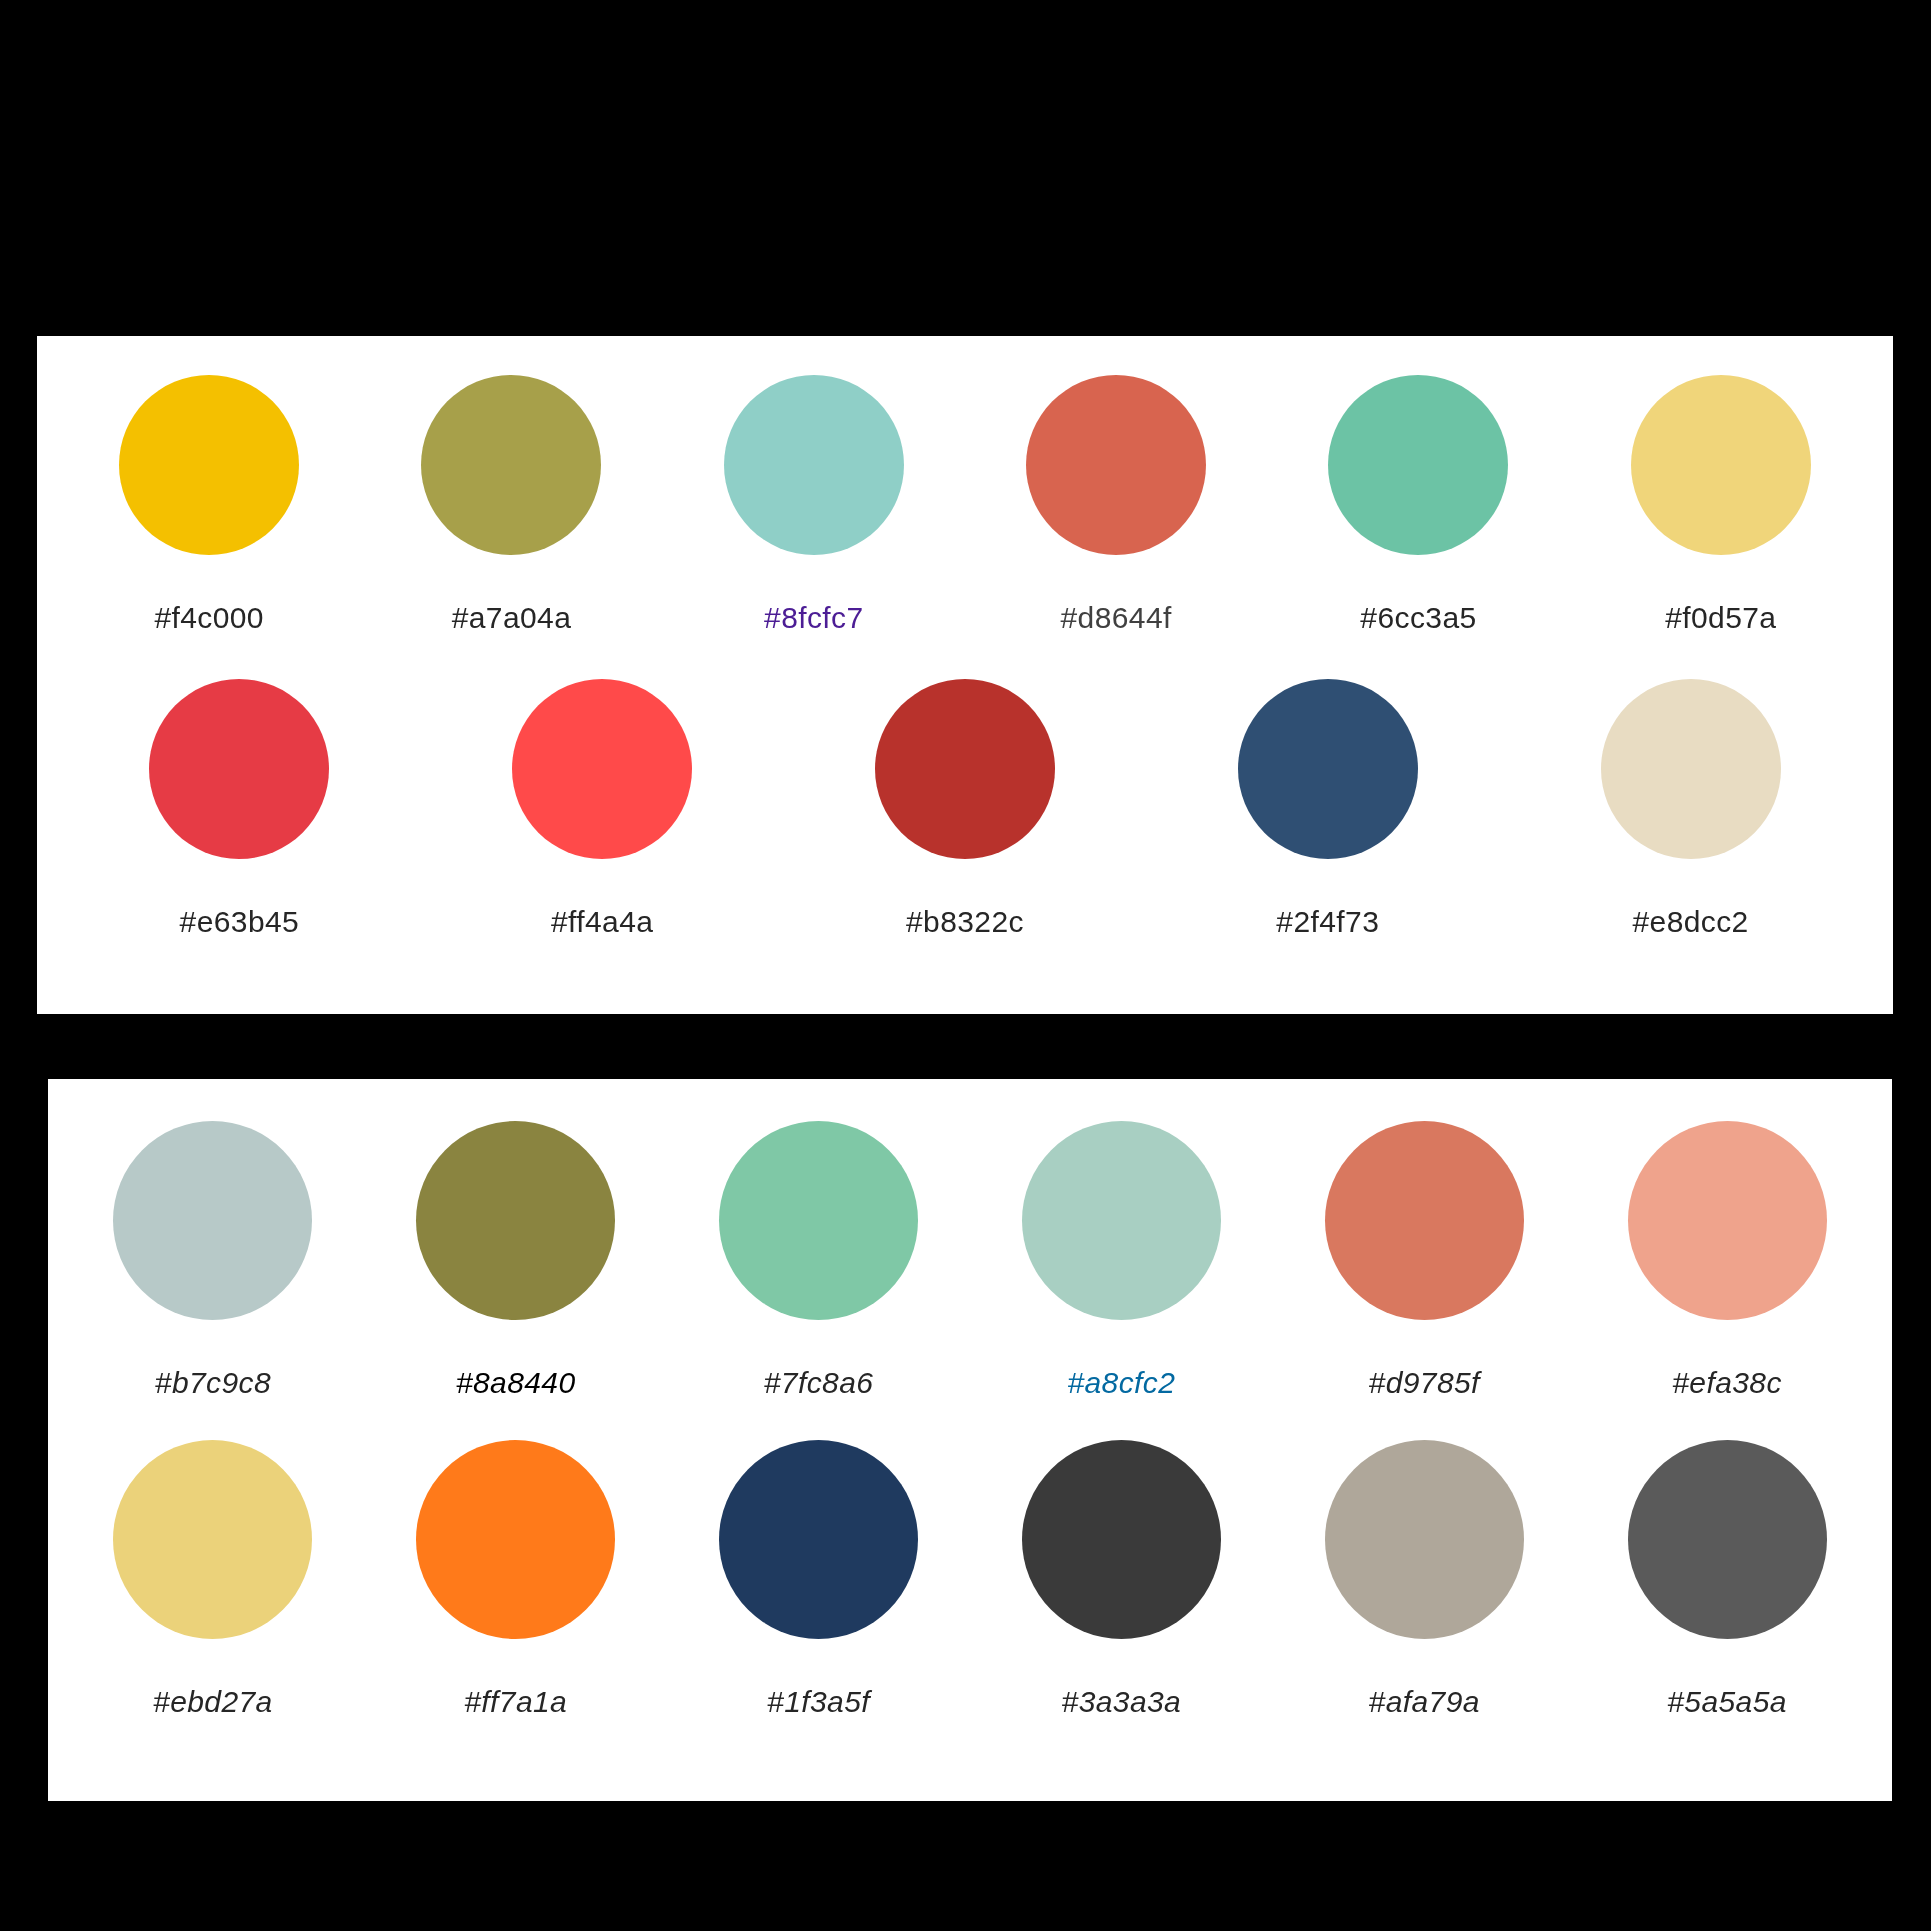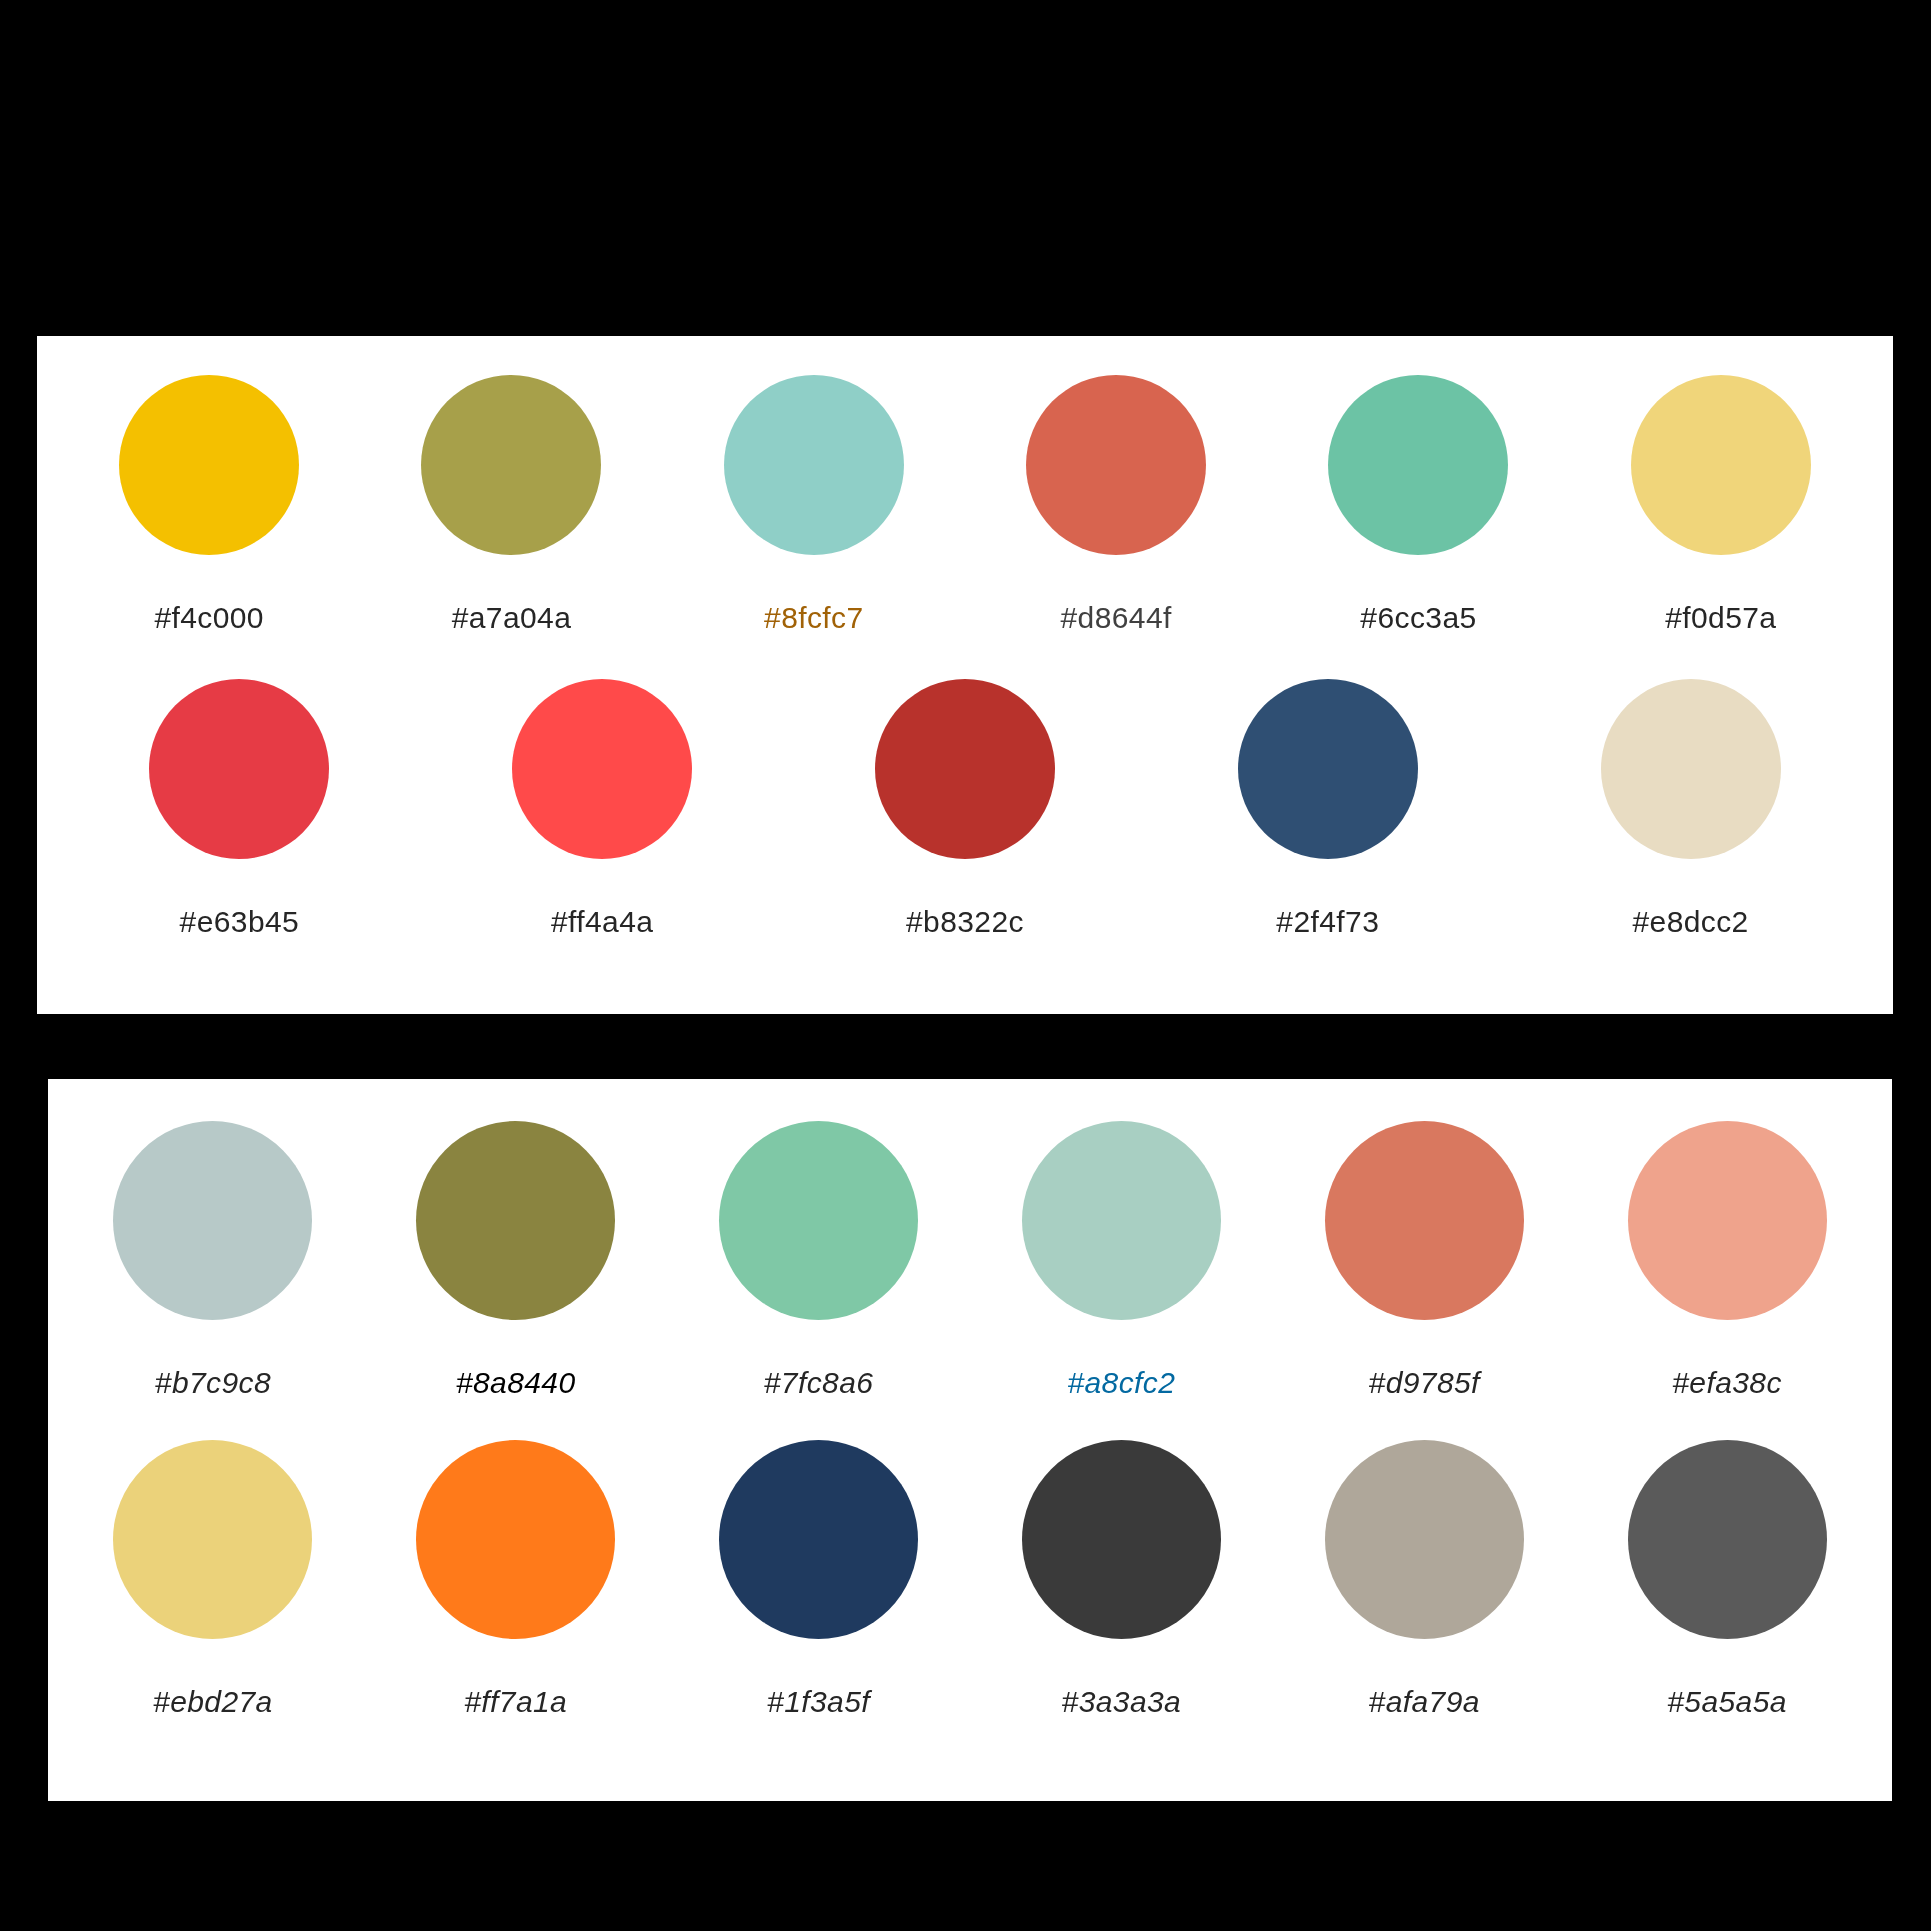--- a/index.html
+++ b/index.html
@@ -121,21 +121,21 @@
       <div class="swatch-cell">
         <span class="swatch-dot" style="background: rgb(244, 192, 0);"></span>
         <span class="swatch-label" style="color: rgb(38, 38, 38);">#f4c000</span>
       </div>
       <div class="swatch-cell">
         <span class="swatch-dot" style="background: rgb(167, 160, 74);"></span>
         <span class="swatch-label" style="color: rgb(38, 38, 38);">#a7a04a</span>
       </div>
       <div class="swatch-cell">
         <span class="swatch-dot" style="background: rgb(143, 207, 199);"></span>
-        <span class="swatch-label" style="color: #a16207;">#8fcfc7</span>
+        <span class="swatch-label" style="color: #4c1d95;">#8fcfc7</span>
       </div>
       <div class="swatch-cell">
         <span class="swatch-dot" style="background: rgb(216, 100, 79);"></span>
         <span class="swatch-label" style="color: #404040;">#d8644f</span>
       </div>
       <div class="swatch-cell">
         <span class="swatch-dot" style="background: rgb(108, 195, 165);"></span>
         <span class="swatch-label" style="color: rgb(38, 38, 38);">#6cc3a5</span>
       </div>
       <div class="swatch-cell">

